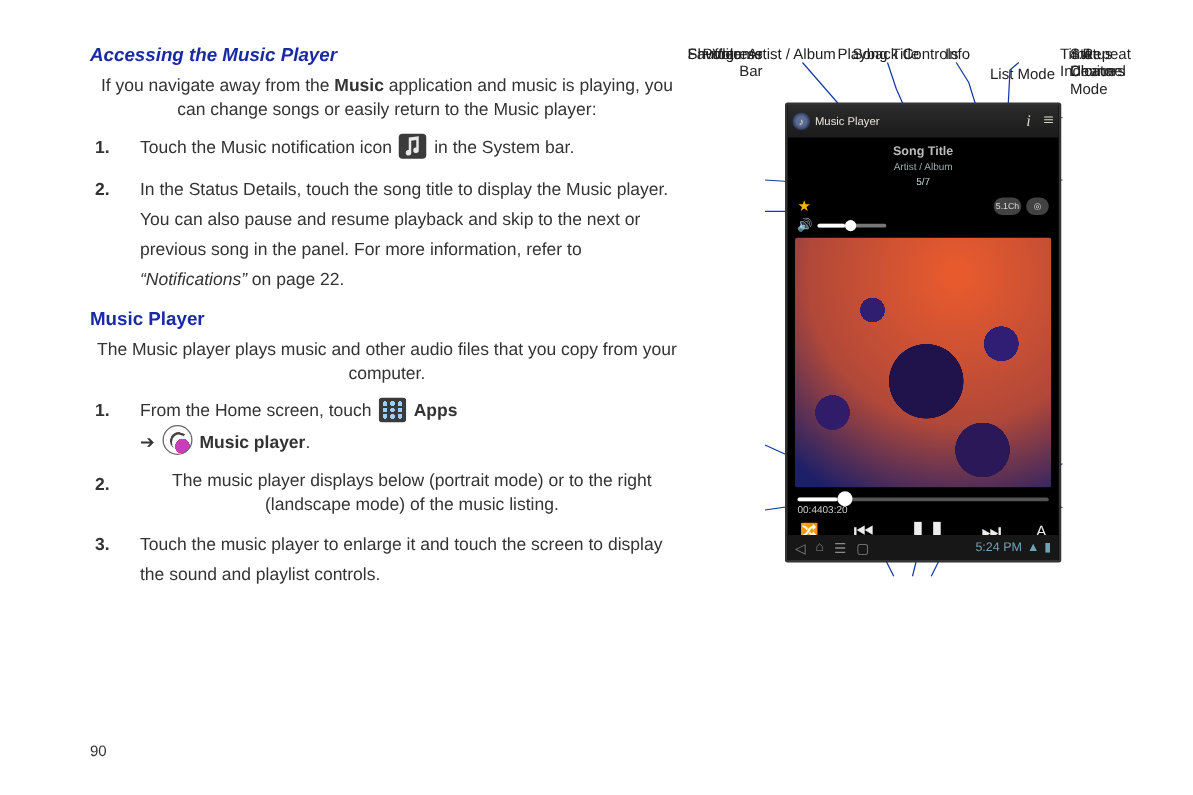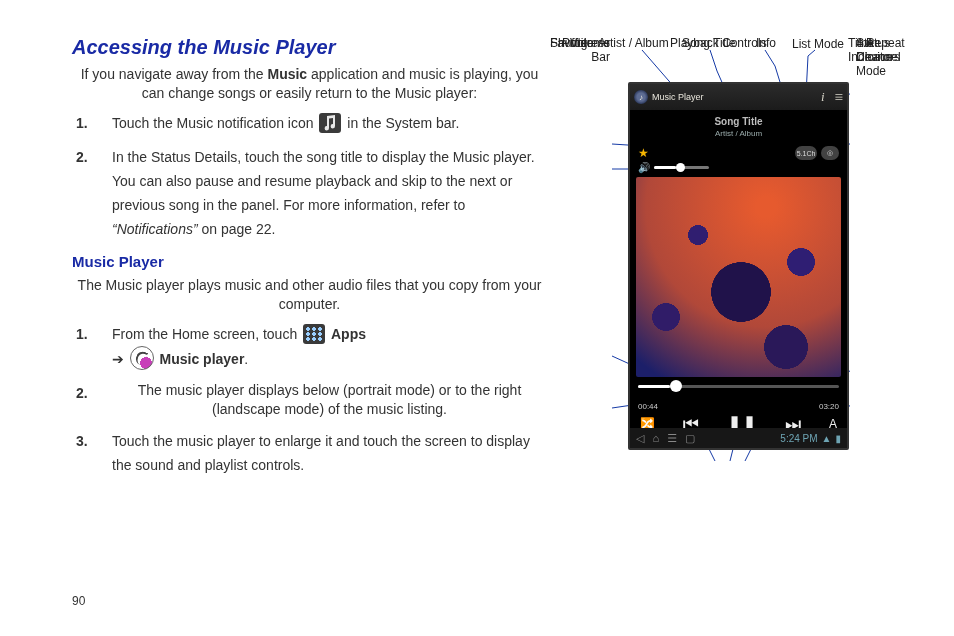--- a/index.html
+++ b/index.html
@@ -18,21 +18,21 @@
   .left-col {
     position: absolute;
     left: 72px;
     top: 36px;
     width: 475px;
   }
   .h-sub {
     color: #192aa5;
     font-style: italic;
     font-weight: 700;
-    font-size: 20px;
+    font-size: 15px;
     margin: 0 0 6px 0;
   }
   .h-sec {
     color: #192aa5;
     font-weight: 700;
     font-size: 15px;
     margin: 12px 0 6px 0;
   }
   p.body {
     color: #333;
@@ -190,21 +190,21 @@
       radial-gradient(circle 14px at 165px 85px,#2f1e73 99%,transparent),
       radial-gradient(circle 22px at 150px 170px,#2a1859 99%,transparent),
       radial-gradient(circle 10px at 62px 58px,#301e70 99%,transparent),
       radial-gradient(circle 200px at 130px 30px,#e65a2e 5%, #b14839 60%, #1c1f69 100%);
   }
   .progress-row{padding:8px 8px 0}
   .prog-track{height:3px;background:#555;border-radius:2px;position:relative}
   .prog-track .fill{position:absolute;left:0;top:0;height:100%;width:16%;background:#fff;border-radius:2px}
   .prog-track .knob{position:absolute;left:16%;top:-5px;width:12px;height:12px;border-radius:50%;background:#fff}
 
-  .time-row{display:flex;justify-content:space-between;padding:14px 8px 0;font-size:8px;color:#ccc}
+  .time-row{display:flex;justify-content:flex-start;padding:2px 8px 0;font-size:8px;color:#ccc}
   .controls{display:flex;justify-content:space-between;align-items:center;padding:2px 10px 0}
   .controls .ctl{color:#eee}
   .controls .edge{font-size:12px}
   .controls .mid{font-size:18px}
 
   .sysbar{position:absolute;left:0;right:0;bottom:0;height:20px;background:#171717;display:flex;align-items:center;justify-content:space-between;padding:0 6px}
   .sysbar .left{display:flex;gap:8px;color:#888;font-size:11px}
   .sysbar .right{color:#6ea4b3;font-size:10px;display:flex;gap:4px;align-items:center}
 
   
@@ -265,21 +265,21 @@
     </ol>
   </div>
 
   <div class="page-num">90</div>
 
   <div class="right-col">
 
     <div class="lbl" style="left:48px;top:0">Artist / Album</div>
     <div class="lbl" style="left:132px;top:0">Song Title</div>
     <div class="lbl" style="left:206px;top:0">Info</div>
-    <div class="lbl" style="left:242px;top:1px">List Mode</div>
+    <div class="lbl" style="left:242px;top:16px">List Mode</div>
 
     <div class="lbl" style="left:306px;top:52;white-space:pre">Status
 Device</div>
     <div class="lbl" style="left:306px;top:100;white-space:pre">4.4
 Channel
 Mode</div>
     <div class="lbl" style="left:298px;top:325;white-space:pre">Time
 Indicators</div>
     <div class="lbl" style="left:316px;top:365">Repeat</div>
 
@@ -325,20 +325,21 @@
         <span class="flex-spacer"></span>
         <span class="top-right">
           <span class="top-glyph">i</span>
           <span class="top-glyph" style="font-style:normal;font-size:15px">≡</span>
         </span>
       </div>
 
       <div class="meta">
         <div class="song-title">Song Title</div>
         <div class="artist-album">Artist / Album</div>
+        <div class="counter">5/7</div>
       </div>
 
       <div class="row-below-meta">
         <span class="star">★</span>
         <span style="flex:1"></span>
         <span class="ch51" style="margin-right:4px">5.1Ch</span>
         <span class="ch51" style="width:18px">◎</span>
       </div>
 
       <div class="vol-row">

